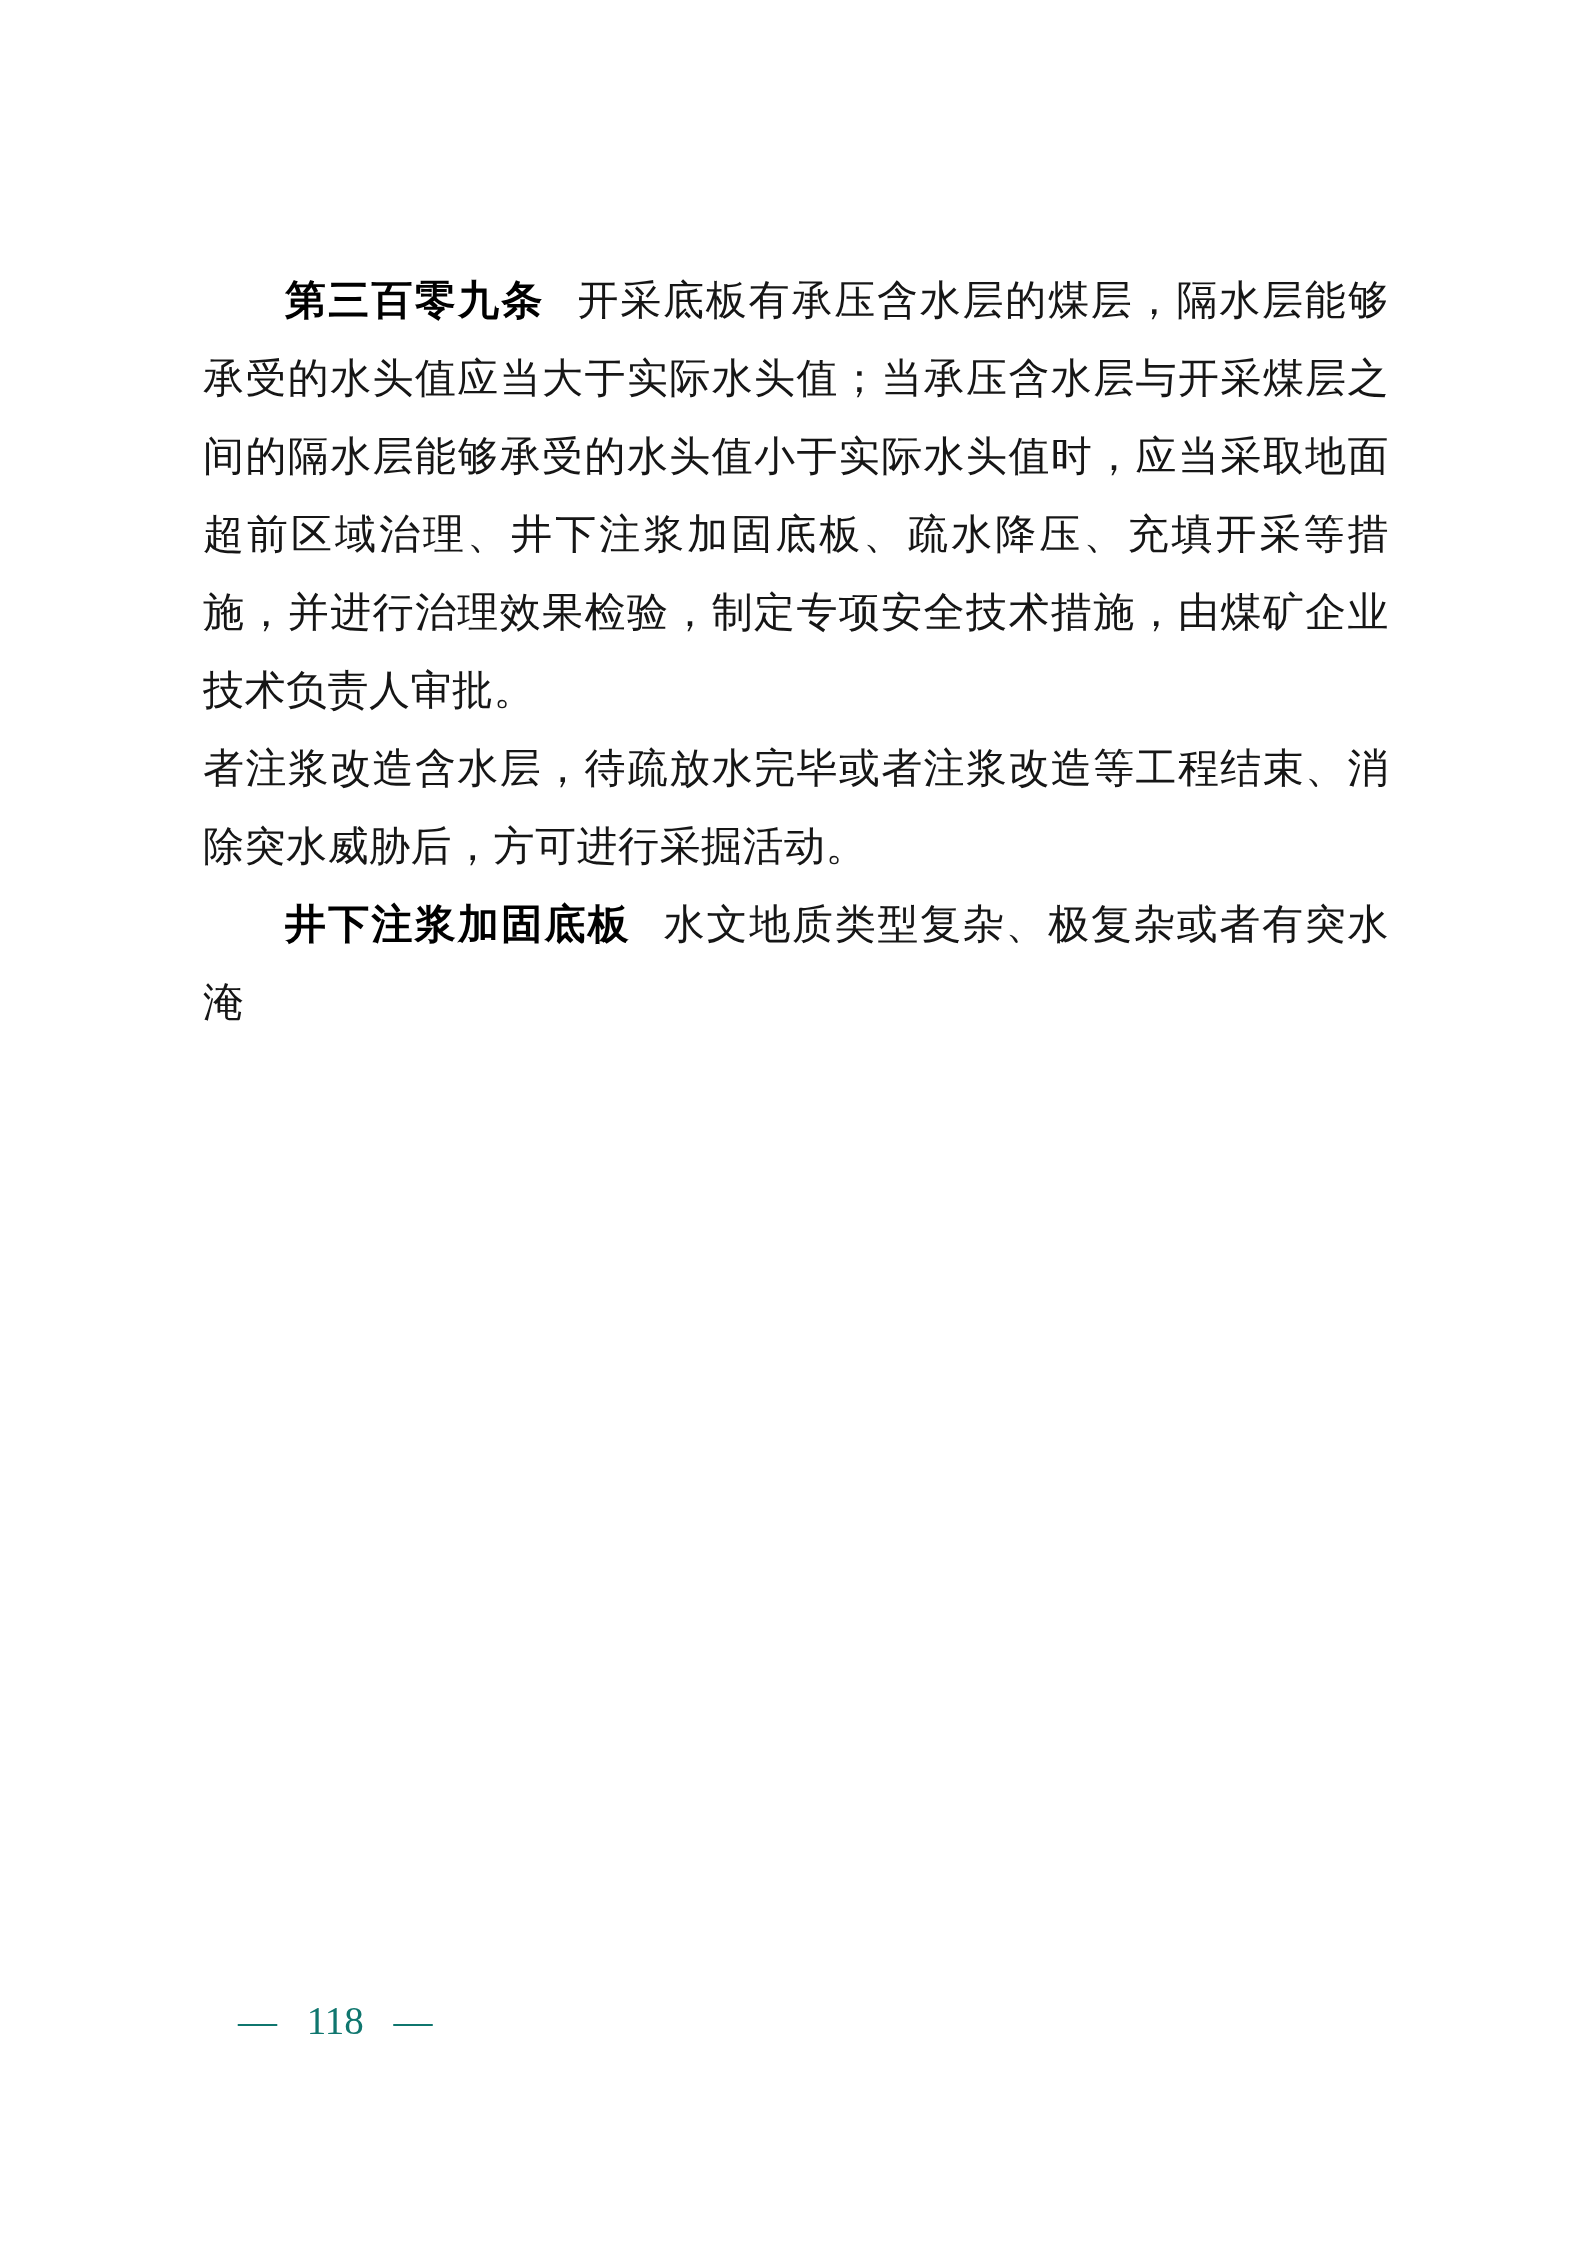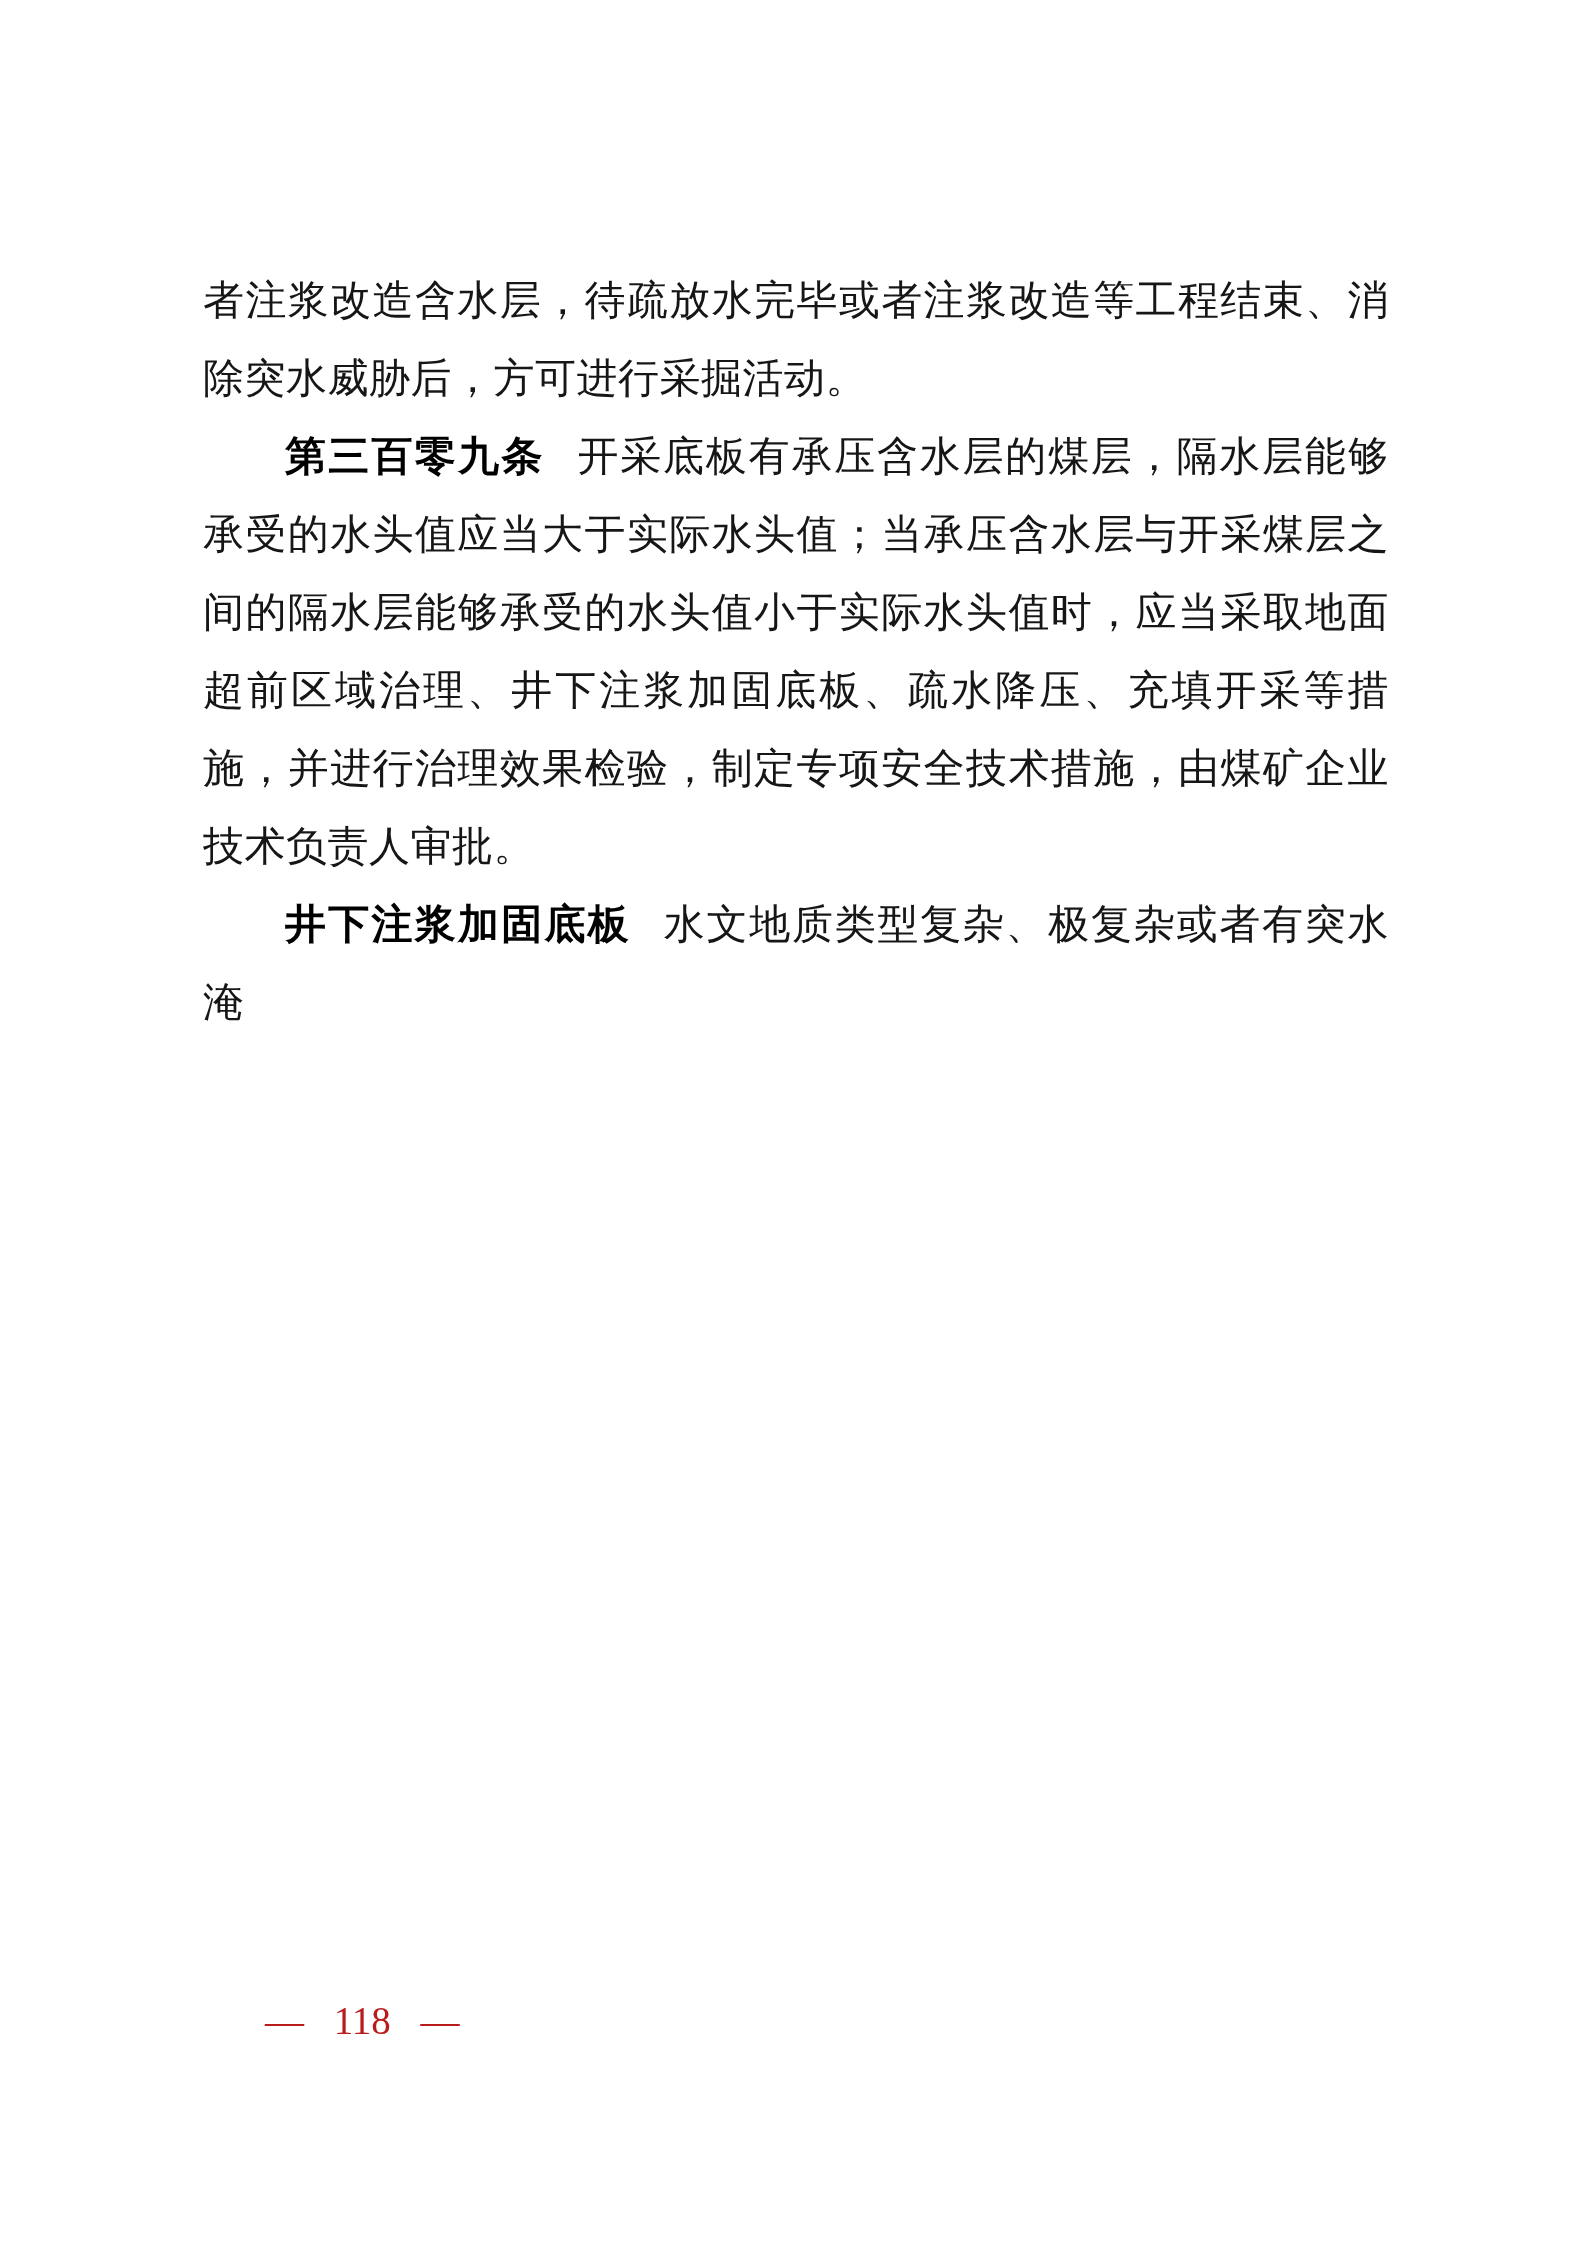--- a/index.html
+++ b/index.html
@@ -49,39 +49,38 @@
   .lead:empty {
     margin-right: 0;
     letter-spacing: 0;
   }
   .footer {
     position: absolute;
     left: 238px;
     top: 1995px;
     font-size: 39px;
     line-height: 52px;
-    color: #b91c1c;
+    color: #0f766e;
     word-spacing: 20px;
     font-family: "Liberation Serif", "DejaVu Serif", serif;
-    margin-left: 27px;
   }
 </style>
 </head>
 <body>
 
 <div class="page">
 
   <div class="content">
 
+    <p class="para">
+      <span class="lead">第三百零九条</span><span>开采底板有承压含水层的煤层，隔水层能够承受的水头值应当大于实际水头值；当承压含水层与开采煤层之间的隔水层能够承受的水头值小于实际水头值时，应当采取地面超前区域治理、井下注浆加固底板、疏水降压、充填开采等措施，并进行治理效果检验，制定专项安全技术措施，由煤矿企业技术负责人审批。</span>
+    </p>
+
     <p class="para continuation">
       <span class="lead"></span><span>者注浆改造含水层，待疏放水完毕或者注浆改造等工程结束、消除突水威胁后，方可进行采掘活动。</span>
-    </p>
-
-    <p class="para">
-      <span class="lead">第三百零九条</span><span>开采底板有承压含水层的煤层，隔水层能够承受的水头值应当大于实际水头值；当承压含水层与开采煤层之间的隔水层能够承受的水头值小于实际水头值时，应当采取地面超前区域治理、井下注浆加固底板、疏水降压、充填开采等措施，并进行治理效果检验，制定专项安全技术措施，由煤矿企业技术负责人审批。</span>
     </p>
 
 
 
 
     <p class="para">
       <span class="lead">井下注浆加固底板</span><span>水文地质类型复杂、极复杂或者有突水淹</span>
     </p>
 
   </div>

